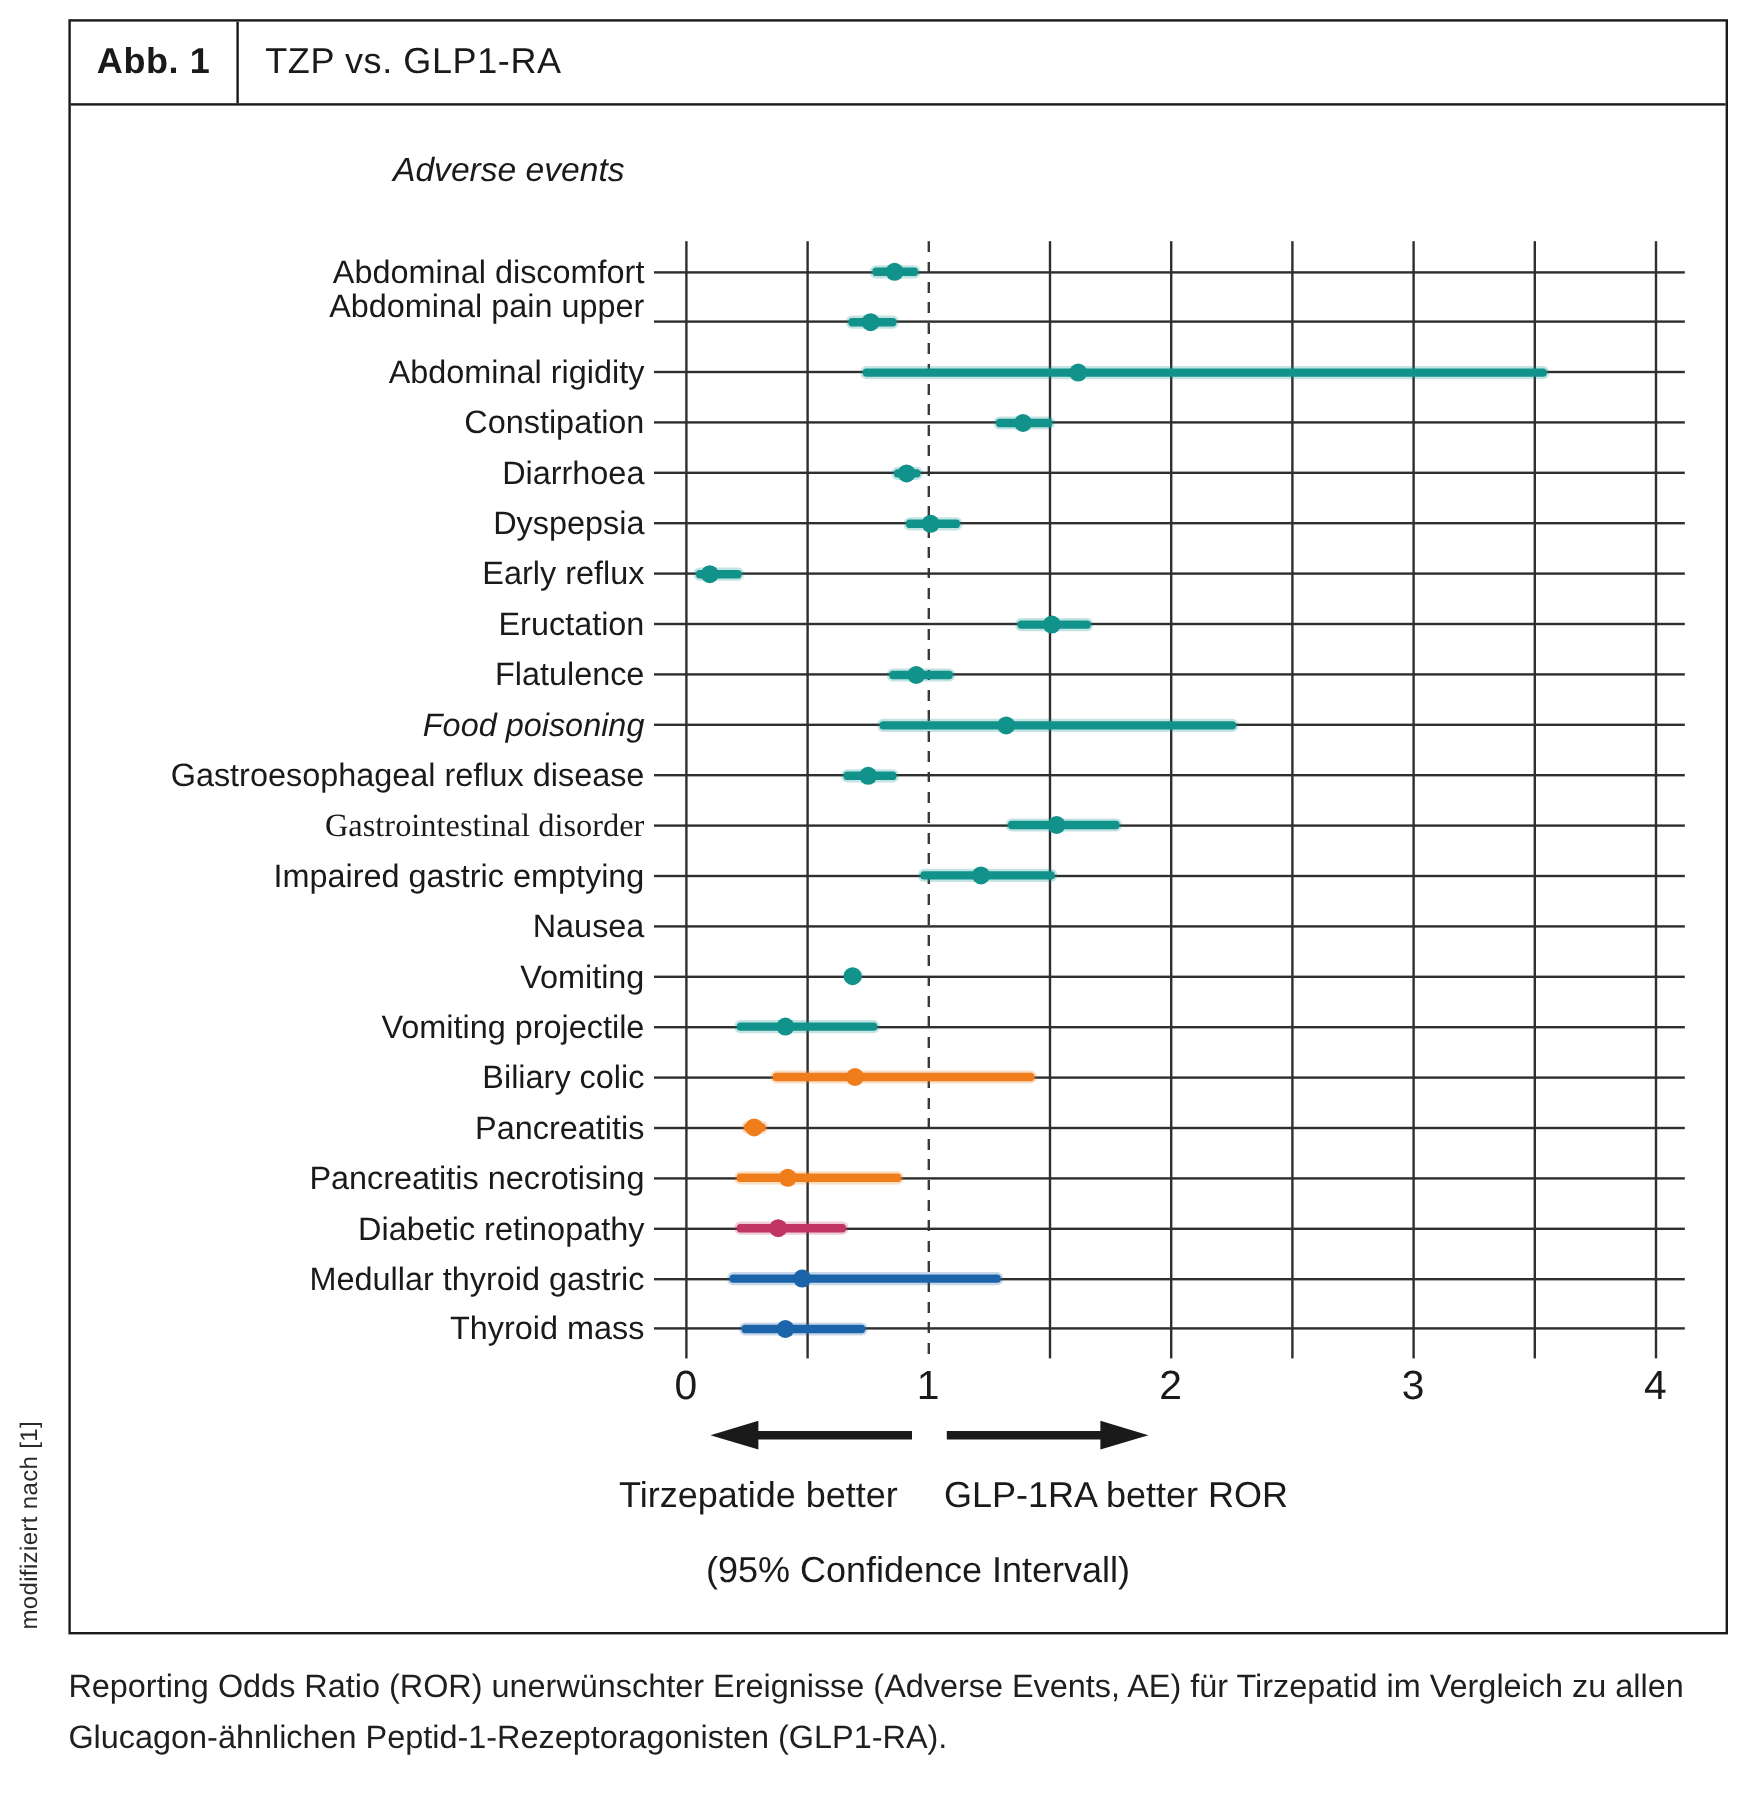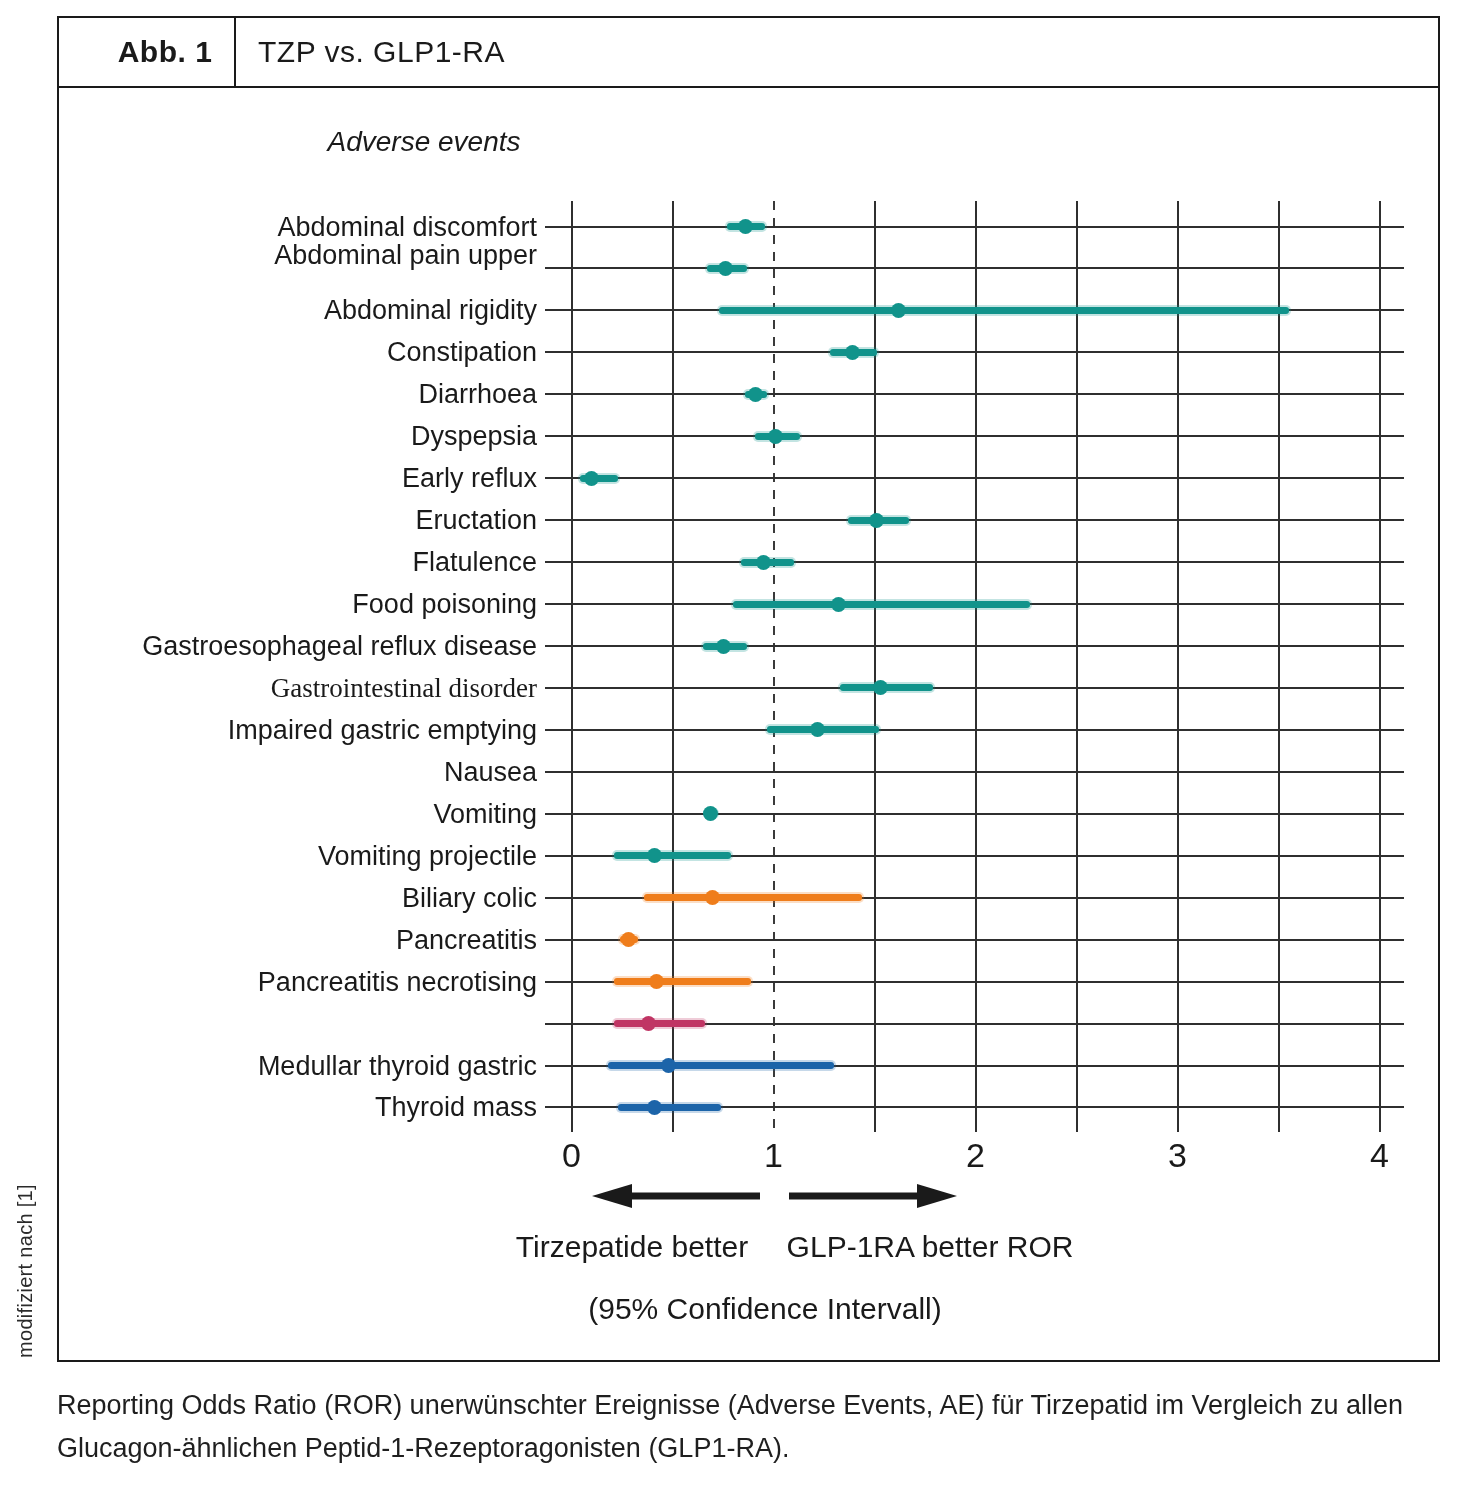--- a/index.html
+++ b/index.html
@@ -7,21 +7,21 @@
     width:1462px;height:1498px;background:#ffffff;position:relative;
     font-family:"Liberation Sans", sans-serif;color:#1a1a1a;
     -webkit-font-smoothing:antialiased;
   }
   .figbox{
     position:absolute;left:57px;top:16px;width:1383px;height:1346px;
     border:2.5px solid #1a1a1a;box-sizing:border-box;background:#fff;
   }
   .fighead{
     position:absolute;left:0;top:0;width:100%;height:70px;
-    border-bottom:2.5px solid #1a1a1a;box-sizing:border-box;display:flex;align-items:stretch;padding-left:37px;
+    border-bottom:2.5px solid #1a1a1a;box-sizing:border-box;display:flex;align-items:stretch;
   }
   .figlabelcell{
     width:140px;border-right:2.5px solid #1a1a1a;box-sizing:border-box;
     display:flex;align-items:center;justify-content:center;
     font-weight:bold;font-size:30px;letter-spacing:0.5px;
   }
   .figtitle{
     display:flex;align-items:center;padding-left:22px;font-size:30px;letter-spacing:0.5px;
   }
   .chart-title{
@@ -110,21 +110,21 @@
       <div class="dot" style="left: 525.2px; top: 452.7px; background: rgb(17, 147, 139);"></div>
       <div class="rowline" style="left: 485.5px; width: 859px; top: 501.15px;"></div>
       <div class="rowlabel" style="top: 481.15px;">Eructation</div>
       <div class="ci" style="left: 789.24px; width: 60.6px; top: 498.65px; background: rgb(17, 147, 139); box-shadow: rgba(17, 147, 139, 0.25) 0px 0px 0px 2px;"></div>
       <div class="dot" style="left: 810.02px; top: 494.65px; background: rgb(17, 147, 139);"></div>
       <div class="rowline" style="left: 485.5px; width: 859px; top: 543.1px;"></div>
       <div class="rowlabel" style="top: 523.1px;">Flatulence</div>
       <div class="ci" style="left: 682.18px; width: 52.52px; top: 540.6px; background: rgb(17, 147, 139); box-shadow: rgba(17, 147, 139, 0.25) 0px 0px 0px 2px;"></div>
       <div class="dot" style="left: 696.9px; top: 536.6px; background: rgb(17, 147, 139);"></div>
       <div class="rowline" style="left: 485.5px; width: 859px; top: 585.05px;"></div>
-      <div class="rowlabel" style="top: 565.05px;">Food poisoning</div>
+      <div class="rowlabel" style="top: 565.05px; font-style: italic;">Food poisoning</div>
       <div class="ci" style="left: 674.1px; width: 296.94px; top: 582.55px; background: rgb(17, 147, 139); box-shadow: rgba(17, 147, 139, 0.25) 0px 0px 0px 2px;"></div>
       <div class="dot" style="left: 771.64px; top: 578.55px; background: rgb(17, 147, 139);"></div>
       <div class="rowline" style="left: 485.5px; width: 859px; top: 627px;"></div>
       <div class="rowlabel" style="top: 607px;">Gastroesophageal reflux disease</div>
       <div class="ci" style="left: 643.8px; width: 44.44px; top: 624.5px; background: rgb(17, 147, 139); box-shadow: rgba(17, 147, 139, 0.25) 0px 0px 0px 2px;"></div>
       <div class="dot" style="left: 656.5px; top: 620.5px; background: rgb(17, 147, 139);"></div>
       <div class="rowline" style="left: 485.5px; width: 859px; top: 668.95px;"></div>
       <div class="rowlabel" style="top: 648.95px; font-family: Liberation Serif, serif;">Gastrointestinal disorder</div>
       <div class="ci" style="left: 781.16px; width: 92.92px; top: 666.45px; background: rgb(17, 147, 139); box-shadow: rgba(17, 147, 139, 0.25) 0px 0px 0px 2px;"></div>
       <div class="dot" style="left: 814.06px; top: 662.45px; background: rgb(17, 147, 139);"></div>
@@ -148,20 +148,21 @@
       <div class="dot" style="left: 646.4px; top: 872.2px; background: rgb(239, 125, 27);"></div>
       <div class="rowline" style="left: 485.5px; width: 859px; top: 920.65px;"></div>
       <div class="rowlabel" style="top: 900.65px;">Pancreatitis</div>
       <div class="ci" style="left: 560.98px; width: 18.18px; top: 918.15px; background: rgb(239, 125, 27); box-shadow: rgba(239, 125, 27, 0.25) 0px 0px 0px 2px;"></div>
       <div class="dot" style="left: 561.56px; top: 914.15px; background: rgb(239, 125, 27);"></div>
       <div class="rowline" style="left: 485.5px; width: 859px; top: 962.6px;"></div>
       <div class="rowlabel" style="top: 942.6px;">Pancreatitis necrotising</div>
       <div class="ci" style="left: 554.92px; width: 137.36px; top: 960.1px; background: rgb(239, 125, 27); box-shadow: rgba(239, 125, 27, 0.25) 0px 0px 0px 2px;"></div>
       <div class="dot" style="left: 589.84px; top: 956.1px; background: rgb(239, 125, 27);"></div>
       <div class="rowline" style="left: 485.5px; width: 859px; top: 1004.55px;"></div>
+      <div class="rowlabel" style="top: 984.55px;">Diabetic retinopathy</div>
       <div class="ci" style="left: 554.92px; width: 90.9px; top: 1002.05px; background: rgb(192, 53, 100); box-shadow: rgba(192, 53, 100, 0.25) 0px 0px 0px 2px;"></div>
       <div class="dot" style="left: 581.76px; top: 998.05px; background: rgb(192, 53, 100);"></div>
       <div class="rowline" style="left: 485.5px; width: 859px; top: 1046.5px;"></div>
       <div class="rowlabel" style="top: 1026.5px;">Medullar thyroid gastric</div>
       <div class="ci" style="left: 548.86px; width: 226.24px; top: 1044px; background: rgb(28, 100, 169); box-shadow: rgba(28, 100, 169, 0.25) 0px 0px 0px 2px;"></div>
       <div class="dot" style="left: 601.96px; top: 1040px; background: rgb(28, 100, 169);"></div>
       <div class="rowline" style="left: 485.5px; width: 859px; top: 1088.45px;"></div>
       <div class="rowlabel" style="top: 1068.45px;">Thyroid mass</div>
       <div class="ci" style="left: 558.96px; width: 103.02px; top: 1085.95px; background: rgb(28, 100, 169); box-shadow: rgba(28, 100, 169, 0.25) 0px 0px 0px 2px;"></div>
       <div class="dot" style="left: 587.82px; top: 1081.95px; background: rgb(28, 100, 169);"></div>

